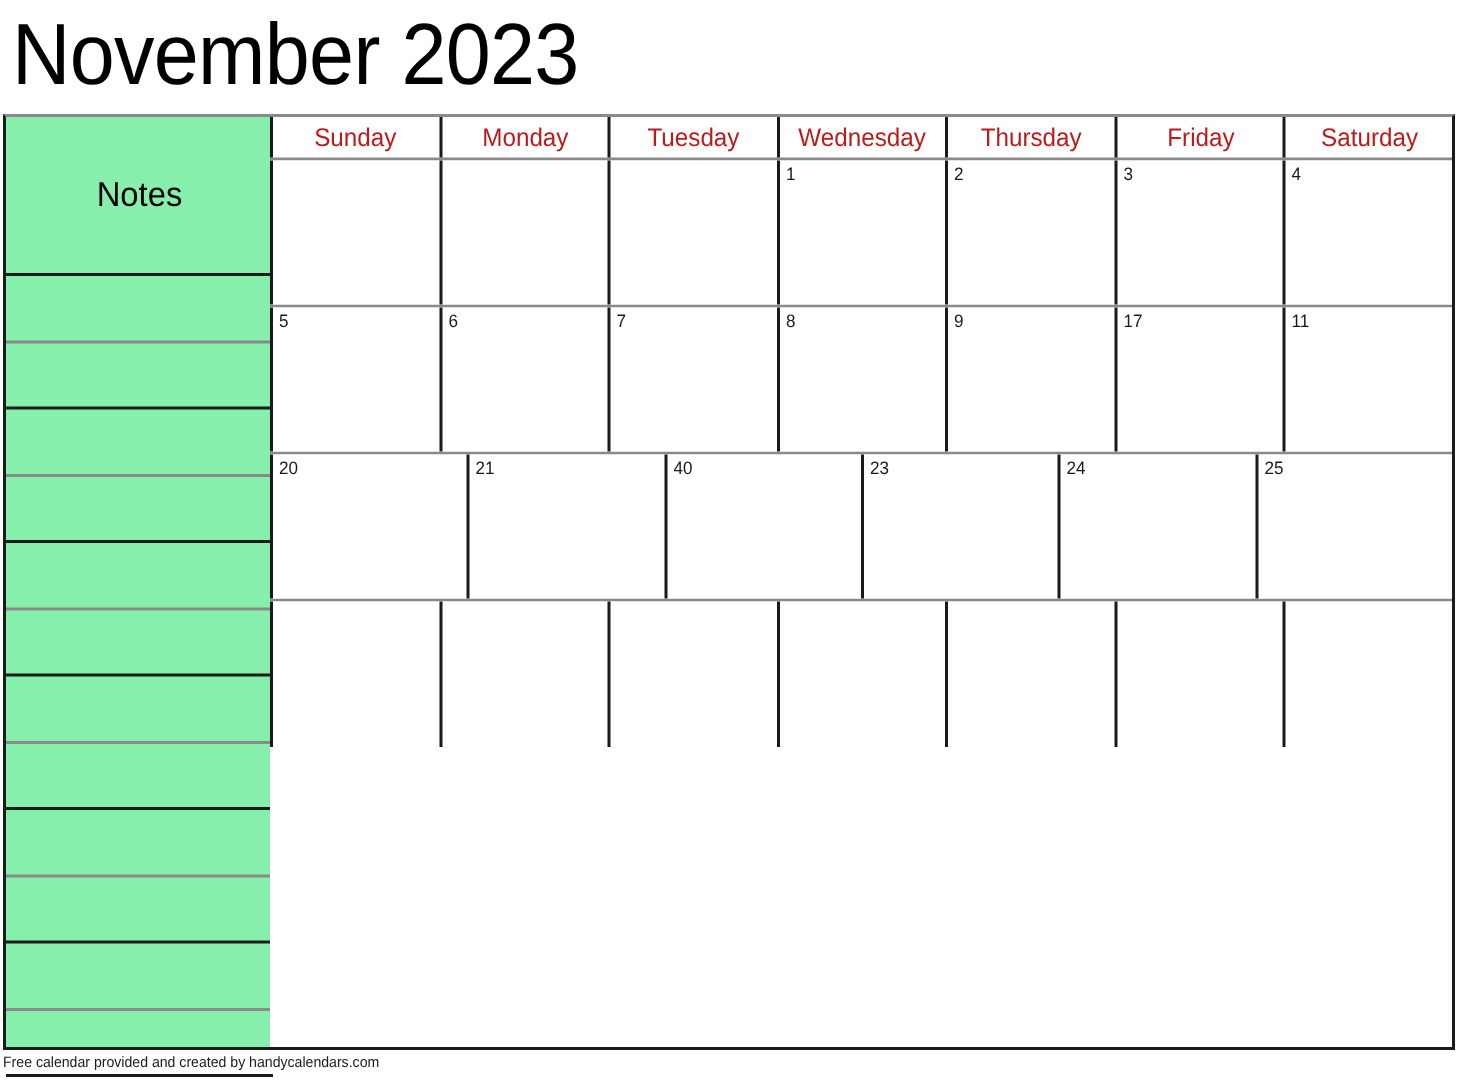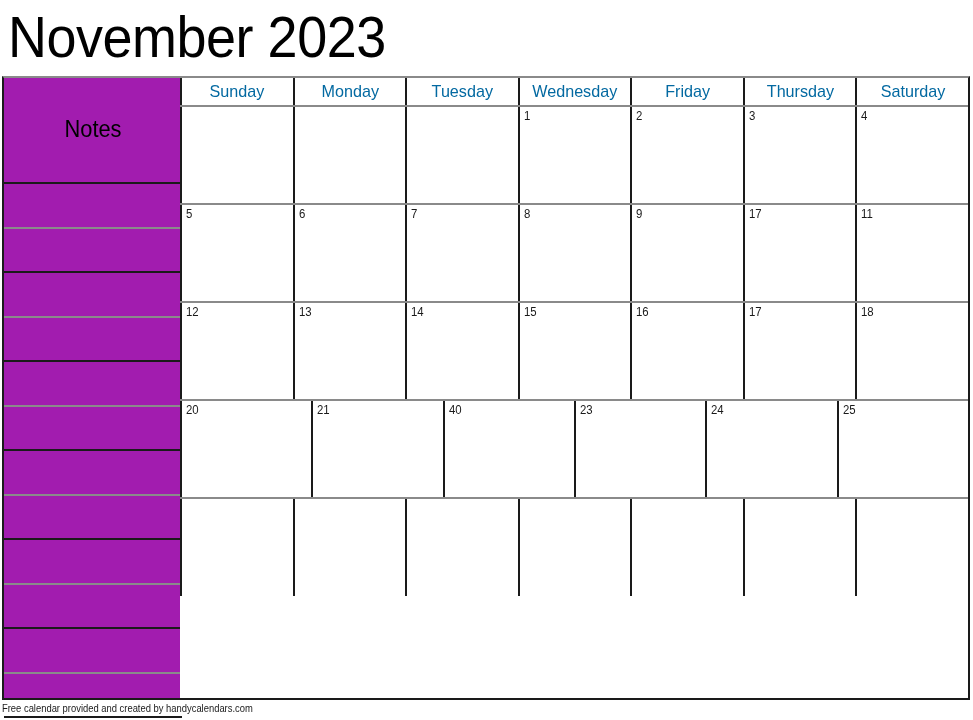--- a/index.html
+++ b/index.html
@@ -45,21 +45,21 @@
   #notes-panel {
     position: absolute;
     left: 0;
     top: 0;
     width: 178px;
     height: 624px;
     box-sizing: border-box;
     border-left: 2px solid #1a1a1a;
     border-top: 2px solid #8a8a8a;
     border-bottom: 2px solid #1a1a1a;
-    background: #a21caf;
+    background: #86efac;
   }
   #notes-title {
     position: absolute;
     left: 0;
     top: 38px;
     width: 178px;
     text-align: center;
     font-size: 23px;
     line-height: 26px;
     transform: scaleX(0.95);
@@ -98,21 +98,21 @@
   }
   .dow-cell {
     flex: 1 1 0;
     box-sizing: border-box;
     border-left: 2px solid #1a1a1a;
     display: flex;
     align-items: center;
     justify-content: center;
     font-size: 17px;
     line-height: 19px;
-    color: #0369a1;
+    color: #b91c1c;
     text-align: right;
   }
   .dow-cell > span {
     transform: scaleX(0.95);
     transform-origin: center center;
     white-space: nowrap;
   }
 
   .week-row {
     display: flex;
@@ -190,24 +190,24 @@
         <div class="dow-cell">
           <span>Monday</span>
         </div>
         <div class="dow-cell">
           <span>Tuesday</span>
         </div>
         <div class="dow-cell">
           <span>Wednesday</span>
         </div>
         <div class="dow-cell">
+          <span>Thursday</span>
+        </div>
+        <div class="dow-cell">
           <span>Friday</span>
-        </div>
-        <div class="dow-cell">
-          <span>Thursday</span>
         </div>
         <div class="dow-cell">
           <span>Saturday</span>
         </div>
       </div>
     <div id="week-rows">
         <div class="week-row">
           <div class="day-cell"></div>
           <div class="day-cell"></div>
           <div class="day-cell"></div>
@@ -242,43 +242,20 @@
           </div>
           <div class="day-cell">
             <div class="day-num">17</div>
           </div>
           <div class="day-cell">
             <div class="day-num">11</div>
           </div>
         </div>
         <div class="week-row">
           <div class="day-cell">
-            <div class="day-num">12</div>
-          </div>
-          <div class="day-cell">
-            <div class="day-num">13</div>
-          </div>
-          <div class="day-cell">
-            <div class="day-num">14</div>
-          </div>
-          <div class="day-cell">
-            <div class="day-num">15</div>
-          </div>
-          <div class="day-cell">
-            <div class="day-num">16</div>
-          </div>
-          <div class="day-cell">
-            <div class="day-num">17</div>
-          </div>
-          <div class="day-cell">
-            <div class="day-num">18</div>
-          </div>
-        </div>
-        <div class="week-row">
-          <div class="day-cell">
             <div class="day-num">20</div>
           </div>
           <div class="day-cell">
             <div class="day-num">21</div>
           </div>
           <div class="day-cell">
             <div class="day-num">40</div>
           </div>
           <div class="day-cell">
             <div class="day-num">23</div>

